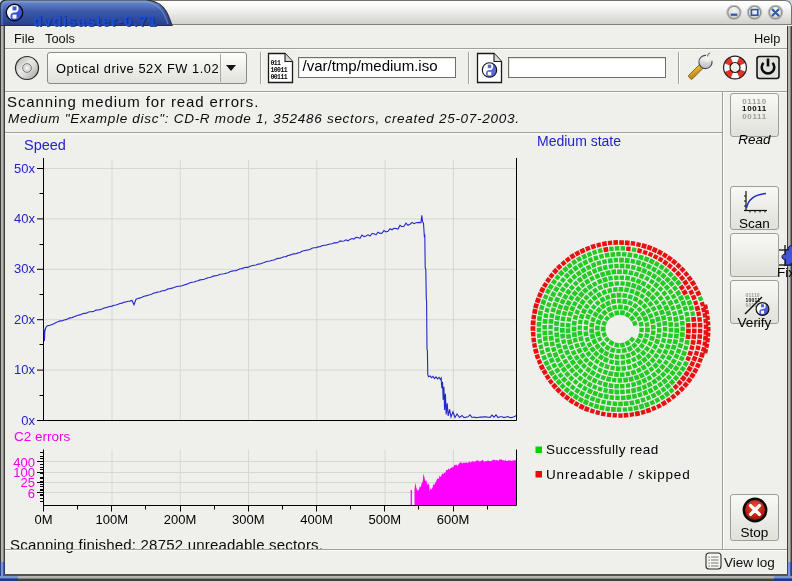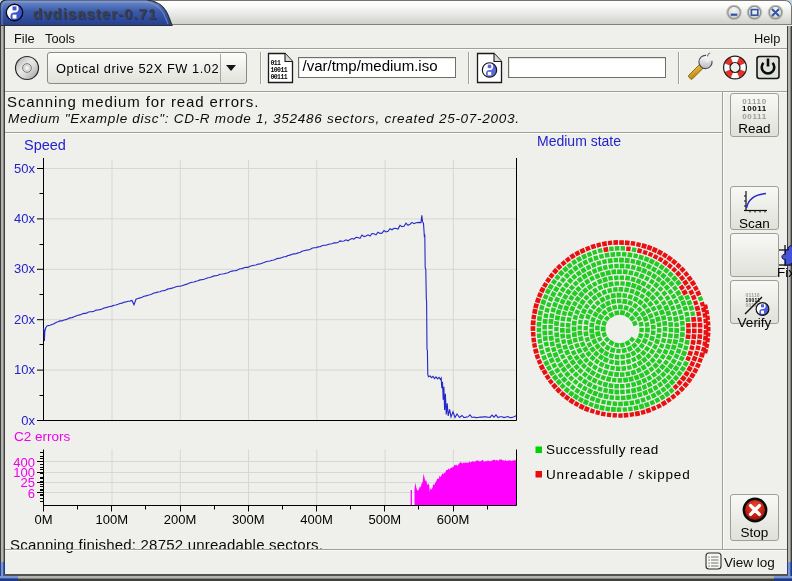--- a/index.html
+++ b/index.html
@@ -27,21 +27,21 @@
       </linearGradient>
     </defs>
     <path d="M0,25.5 L0,7 Q0,0 7,0 L146,0 C155,0.5 162,5 166,11 C168.5,15 170,20 172,25.5 Z" fill="url(#tabg)" stroke="#2e2e2e" stroke-width="1.2"></path>
     <path d="M2,25 L2,8 Q2,2 8,2 L145,2 C153,2.5 159,6.5 163,12.5 C165,16 166.5,20 168,24" fill="none" stroke="#8ba0d4" stroke-width="1.2" opacity="0.6"></path>
     <circle cx="14.5" cy="12.5" r="8.2" fill="#ffffff"></circle>
       <path d="M14.5,4.300000000000001 A8.2,8.2 0 0 1 14.5,20.7 A4.1,4.1 0 0 1 14.5,12.5 A4.1,4.1 0 0 0 14.5,4.300000000000001 Z" fill="#3d55cc"></path>
       <rect x="12.532" y="6.432" width="3.9359999999999995" height="3.9359999999999995" fill="#3d55cc"></rect>
       <rect x="12.532" y="14.632000000000001" width="3.9359999999999995" height="3.9359999999999995" fill="#ffffff"></rect>
       <circle cx="14.5" cy="12.5" r="8.2" fill="none" stroke="#0a0a20" stroke-width="1.4"></circle>
   </svg>
-  <div class="abs" style="left:33px;top:5px;font-size:15px;letter-spacing:1.0px;font-weight:bold;color:#404040;text-shadow:1px 1px 0 rgba(25,45,110,0.85);text-align:center;">dvdisaster-0.71</div>
+  <div class="abs" style="left:33px;top:12px;font-size:15px;letter-spacing:1.0px;font-weight:bold;color:#1d4ed8;text-shadow:1px 1px 0 rgba(25,45,110,0.85);text-align:center;">dvdisaster-0.71</div>
 
   <svg class="abs" style="left:722px;top:5px" width="62" height="16" viewBox="0 0 62 16">
     <defs>
       <radialGradient id="wb" cx="0.5" cy="0.3" r="0.8">
         <stop offset="0" stop-color="#f5f5f3"></stop>
           <stop offset="0.6" stop-color="#dcdcd8"></stop>
           <stop offset="1" stop-color="#a9a9a4"></stop>
       </radialGradient>
     </defs>
     <circle cx="12" cy="7.5" r="7.1" fill="none" stroke="#c2c2be" stroke-width="1.4"></circle>
@@ -997,21 +997,21 @@
 <rect x="705.6" y="315.8" width="4.2" height="4.2" fill="#e81111" transform="rotate(-7 707.7 317.9)"></rect>
 <rect x="706.1" y="321.3" width="4.2" height="4.2" fill="#e81111" transform="rotate(-4 708.2 323.4)"></rect>
   </svg>
 
   <div class="abs" style="left:10px;top:536px;font-size:15px;letter-spacing:0.2px;color:#0c0c0c;">Scanning finished: 28752 unreadable sectors.</div>
   <div class="grooveh" style="left:5px;top:549px;width:782px;"></div>
 
   <div class="groovev" style="left:722px;top:92px;height:457px;"></div>
   <div class="btn" style="top:93px;height:44px;">
     <div style="font-size:8px;font-weight:bold;letter-spacing:0.6px;line-height:7.4px;margin-top:4px;color:#9c9c98;">01110<br><span style="color:#0a0a0a;">10011</span><br>00111</div>
-    <div class="lbl" style="margin-top:1px;">Read</div>
+    <div class="lbl" style="margin-top:12px;font-style:italic;">Read</div>
   </div>
   <div class="btn" style="top:186px;height:44px;">
     <svg width="30" height="26" style="margin-top:2px;" viewBox="0 0 30 26">
       <line x1="6" y1="2" x2="6" y2="21.5" stroke="#111" stroke-width="1.2"></line>
       <line x1="4" y1="21.5" x2="27" y2="21.5" stroke="#111" stroke-width="1.2"></line>
       <line x1="4" y1="7" x2="6" y2="7" stroke="#111" stroke-width="1"></line>
         <line x1="4" y1="12" x2="6" y2="12" stroke="#111" stroke-width="1"></line>
         <line x1="4" y1="17" x2="6" y2="17" stroke="#111" stroke-width="1"></line>
       <line x1="10" y1="21.5" x2="10" y2="23.5" stroke="#111" stroke-width="1"></line>
         <line x1="15" y1="21.5" x2="15" y2="23.5" stroke="#111" stroke-width="1"></line>

